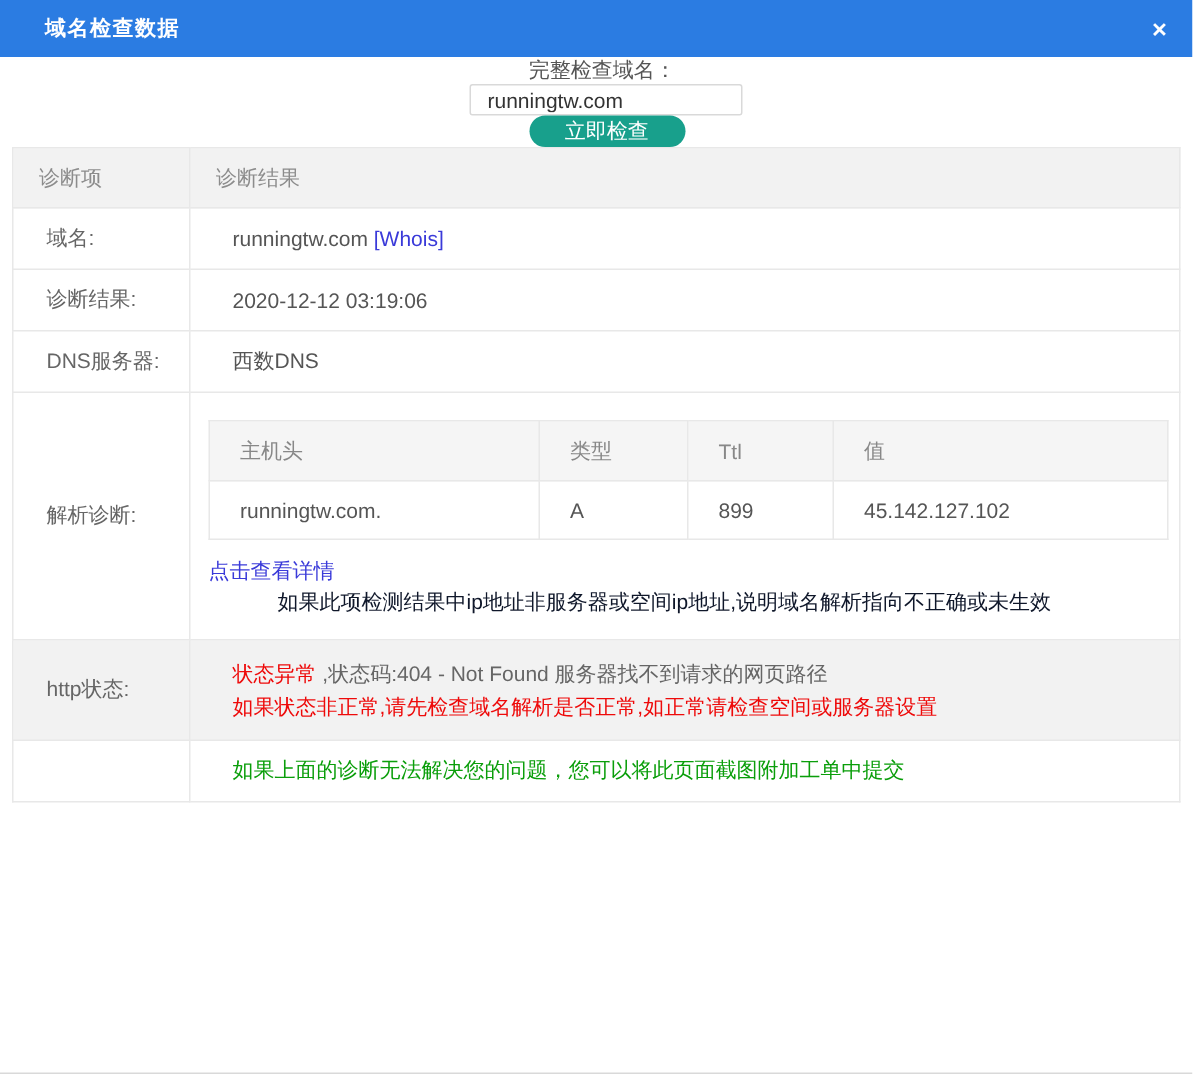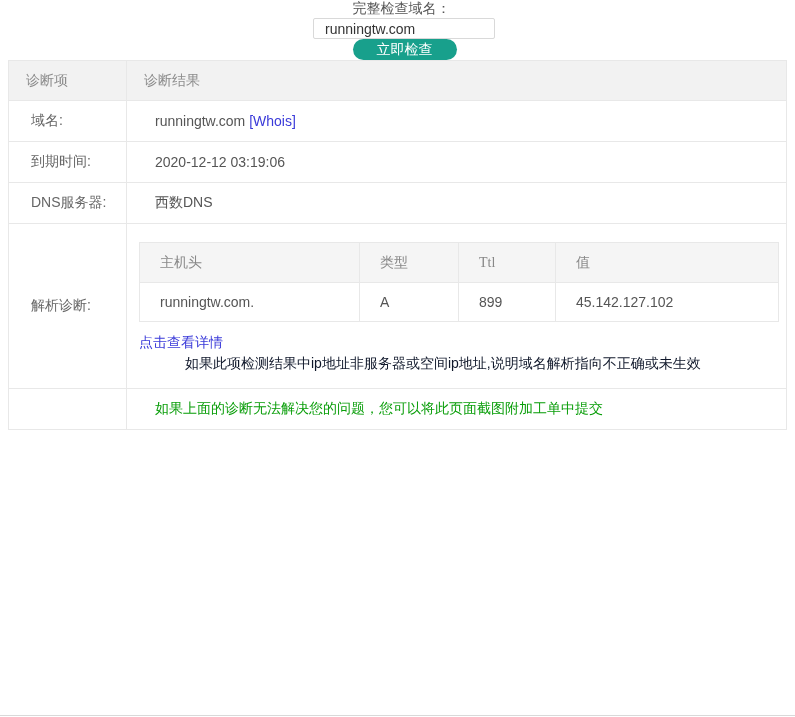--- a/index.html
+++ b/index.html
@@ -41,21 +41,21 @@
   }
 
   
   table.diag-table {
     width: 779px; margin-left: 8px; border-collapse: collapse;
     table-layout: fixed; font-size: 14px;
   }
   .diag-table th, .diag-table td { border: 1px solid #e8e8e8; vertical-align: middle; }
   .diag-table th {
     height: 40px; background: #f2f2f2; color: #8c8c8c;
-    font-weight: normal; text-align: left; padding-left: 17px; font-family: Liberation Serif, serif;
+    font-weight: normal; text-align: left; padding-left: 17px;
   }
   .diag-table .col-item { width: 118px; }
   .diag-table td.lbl { color: #666; padding: 11px 6px 11px 22px; }
   .diag-table td.val { color: #555; padding: 11px 28px; }
   .diag-table tr.plain-row { height: 39px; }
   .green { color: #0a9e0a; }
   .red { color: #ee0a0a; }
   .gray-text { color: #666; }
   a.link { color: #3a3ad9; text-decoration: none; cursor: pointer; }
   tr.gray-row td { background: #f2f2f2; }
@@ -75,20 +75,24 @@
   .dns-col-val  { width: 223px; }
   .resolution-cell { padding: 12px 12px 14px 12px !important; }
   .detail-link-line { line-height: 21px; }
   .note-line { line-height: 21px; color: #0f172a; margin-left: 46px; }
 </style>
 </head>
 <body>
 
 <div class="modal">
 
+  <div class="modal-header">
+    <span class="modal-title">域名检查数据</span>
+    <span class="modal-close">×</span>
+  </div>
 
   <div class="search-bar">
     <span class="search-label">完整检查域名：</span>
     <input class="search-input" type="text" value="runningtw.com" style="">
     <button class="check-btn">立即检查</button>
   </div>
 
   <table class="diag-table">
     <thead>
       <tr>
@@ -98,21 +102,21 @@
     </thead>
     <tbody>
       <tr class="plain-row">
         <td class="lbl">域名:</td>
         <td class="val">
           <span>runningtw.com</span>
           <a class="link">[Whois]</a>
         </td>
       </tr>
       <tr class="plain-row">
-        <td class="lbl">到期时间:</td>
+        <td class="lbl">诊断结果:</td>
         <td class="val">2020-12-12 03:19:06</td>
       </tr>
       <tr class="plain-row">
         <td class="lbl">DNS服务器:</td>
         <td class="val">西数DNS</td>
       </tr>
 
       <tr>
         <td class="lbl">解析诊断:</td>
         <td class="val resolution-cell">
@@ -134,20 +138,29 @@
               </tr>
             </tbody>
           </table>
           <div class="detail-link-line">
             <a class="link">点击查看详情</a>
           </div>
           <div class="note-line">如果此项检测结果中ip地址非服务器或空间ip地址,说明域名解析指向不正确或未生效</div>
         </td>
       </tr>
 
+      <tr class="gray-row">
+        <td class="lbl">http状态:</td>
+        <td class="val two-line">
+          <div>
+            <span class="red">状态异常</span><span class="gray-text"> ,状态码:404 - Not Found 服务器找不到请求的网页路径</span>
+          </div>
+          <div class="red">如果状态非正常,请先检查域名解析是否正常,如正常请检查空间或服务器设置</div>
+        </td>
+      </tr>
 
       <tr class="plain-row">
         <td class="lbl"></td>
         <td class="val"><span class="green">如果上面的诊断无法解决您的问题，您可以将此页面截图附加工单中提交</span></td>
       </tr>
     </tbody>
   </table>
 
 </div>
 

